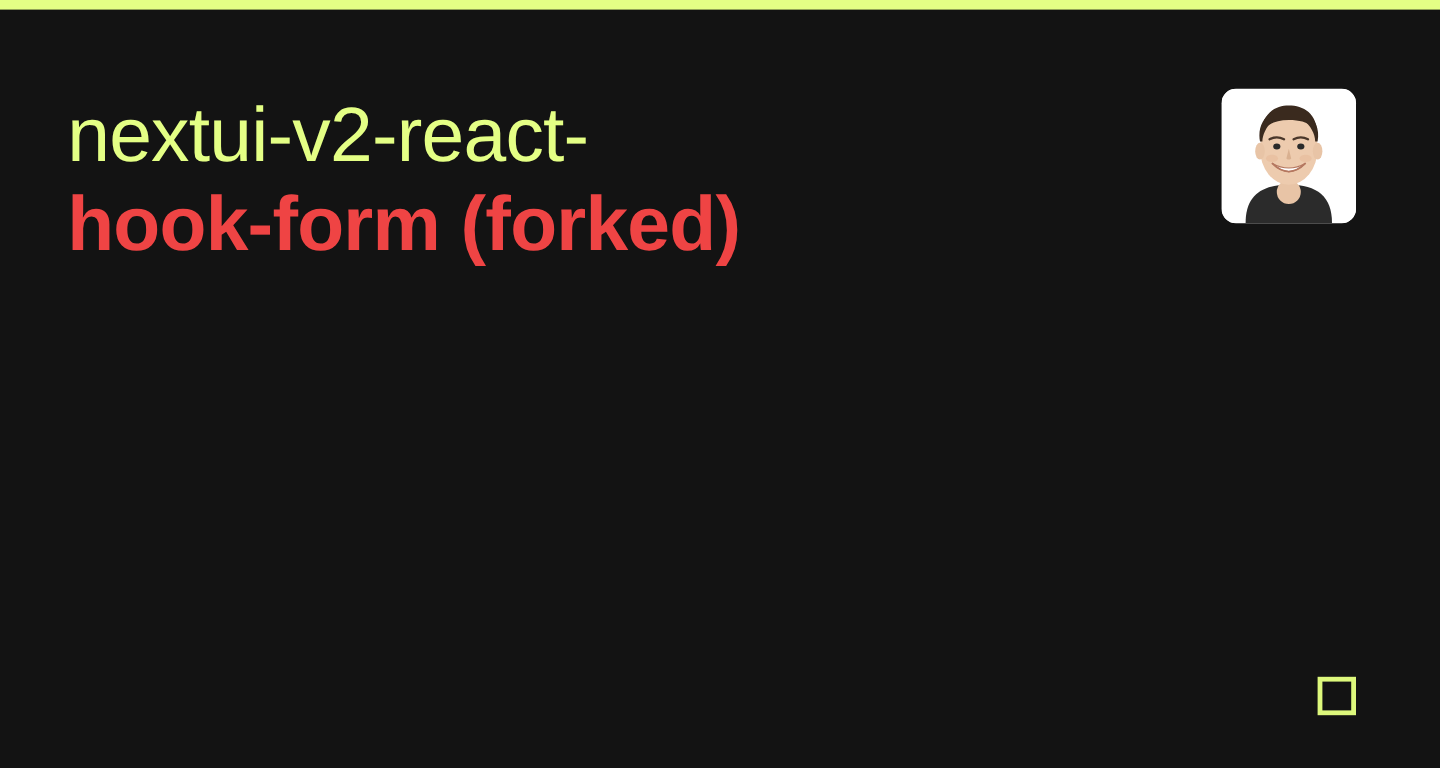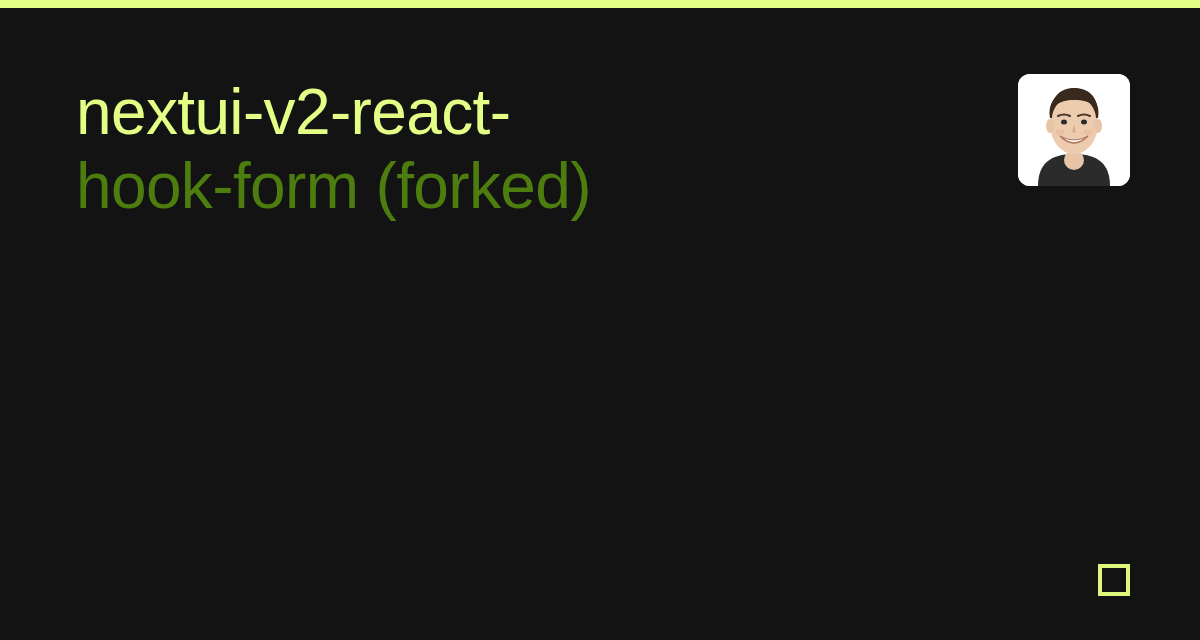--- a/index.html
+++ b/index.html
@@ -10,31 +10,31 @@
     }
     .accent-bar {
       width: 100%;
       height: 8px;
       background: #E4FF85;
     }
     .container {
       position: relative;
       width: 100%;
       height: 632px;
-      padding: 68px 72px 0 76px;
+      padding: 68px 72px 0 56px;
     }
     .title {
       font-size: 64px;
       font-weight: 500;
       line-height: 1.15;
       letter-spacing: -0.01em;
       max-width: 760px;
     }
     .title .accent-text { color: #E4FF85; }
-    .title .plain-text { color: #4d7c0f; }
+    .title .plain-text { color: #ef4444; font-weight: bold; }
     .avatar {
       position: absolute;
       top: 66px;
       right: 70px;
       width: 112px;
       height: 112px;
       border-radius: 12px;
       background: #f5f5f5;
       overflow: hidden;
     }

